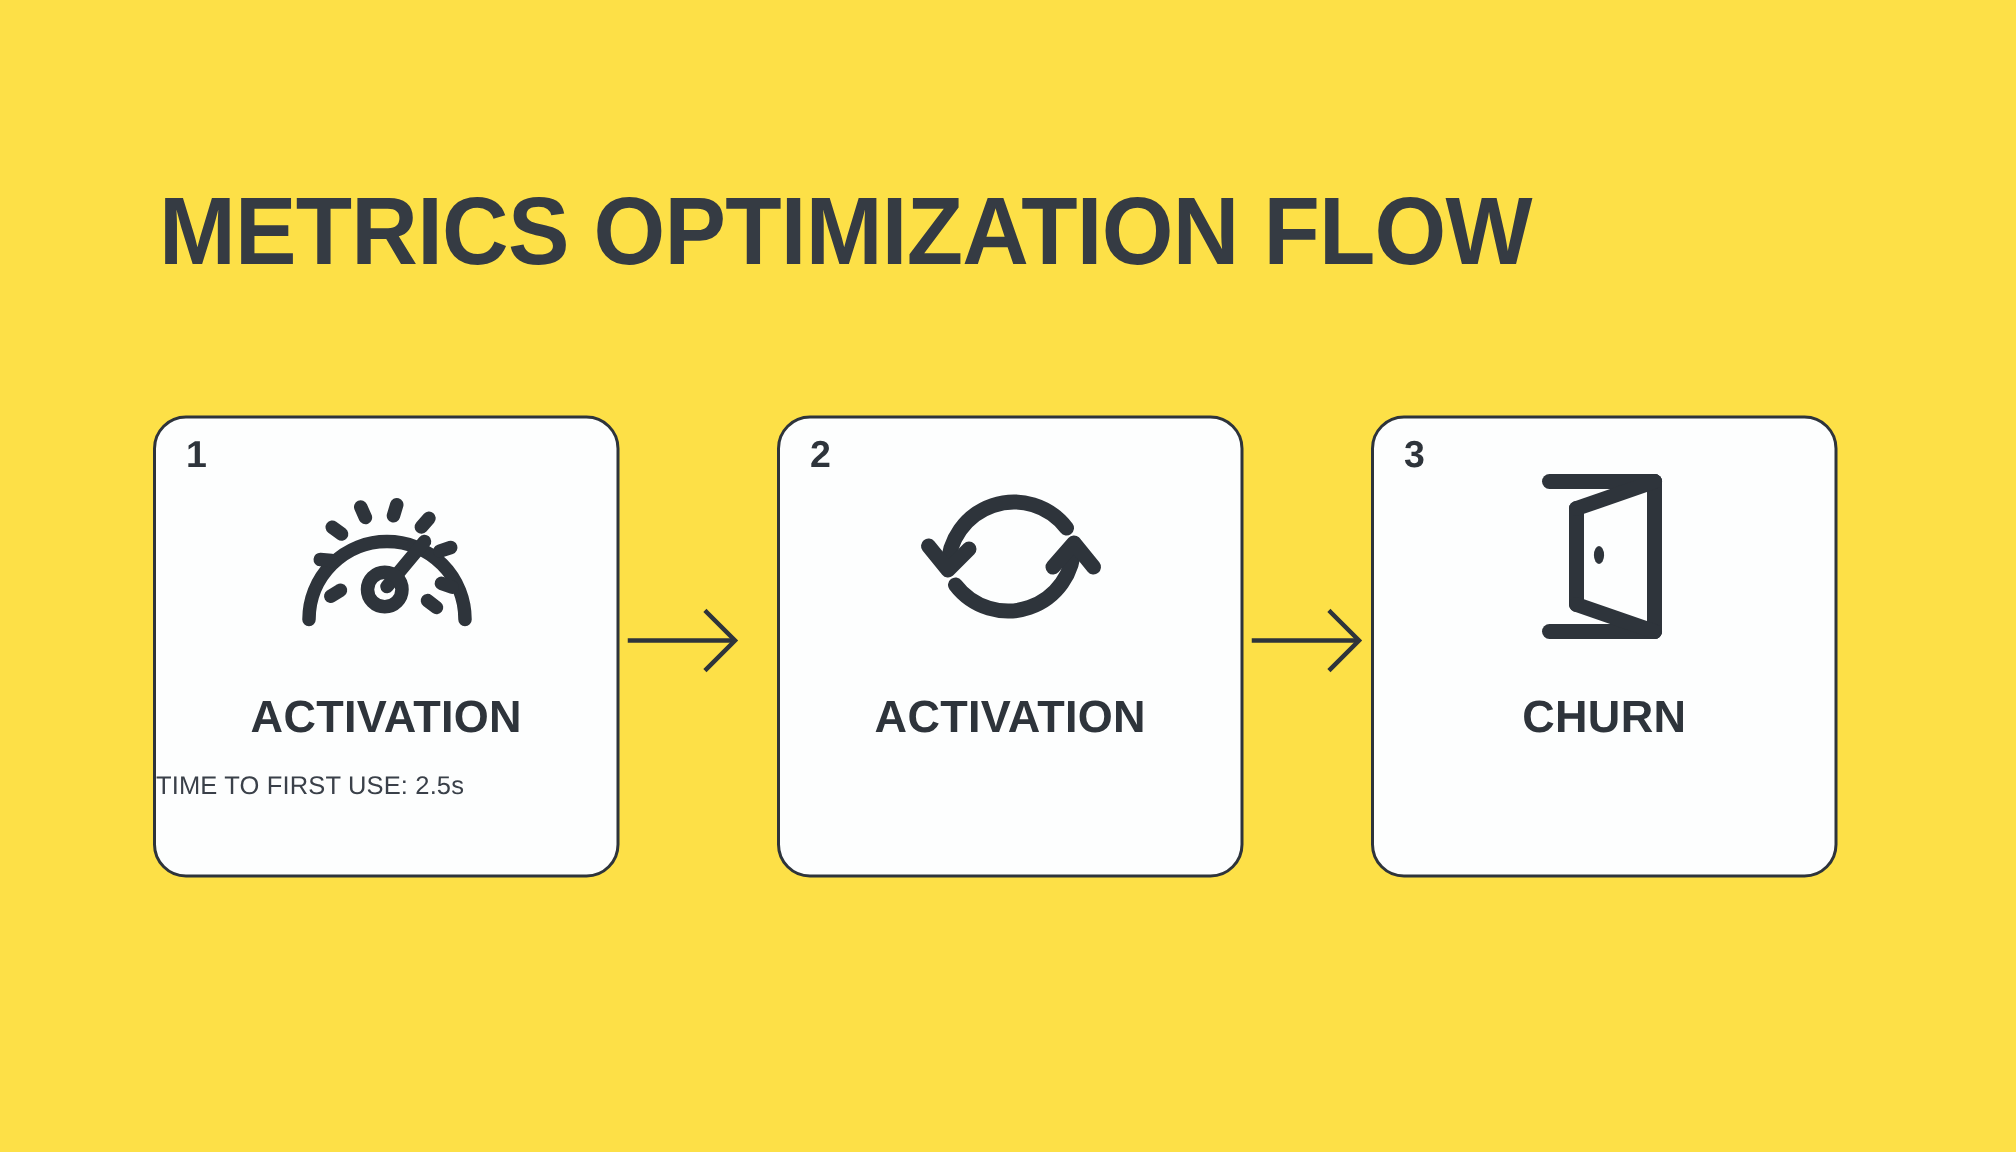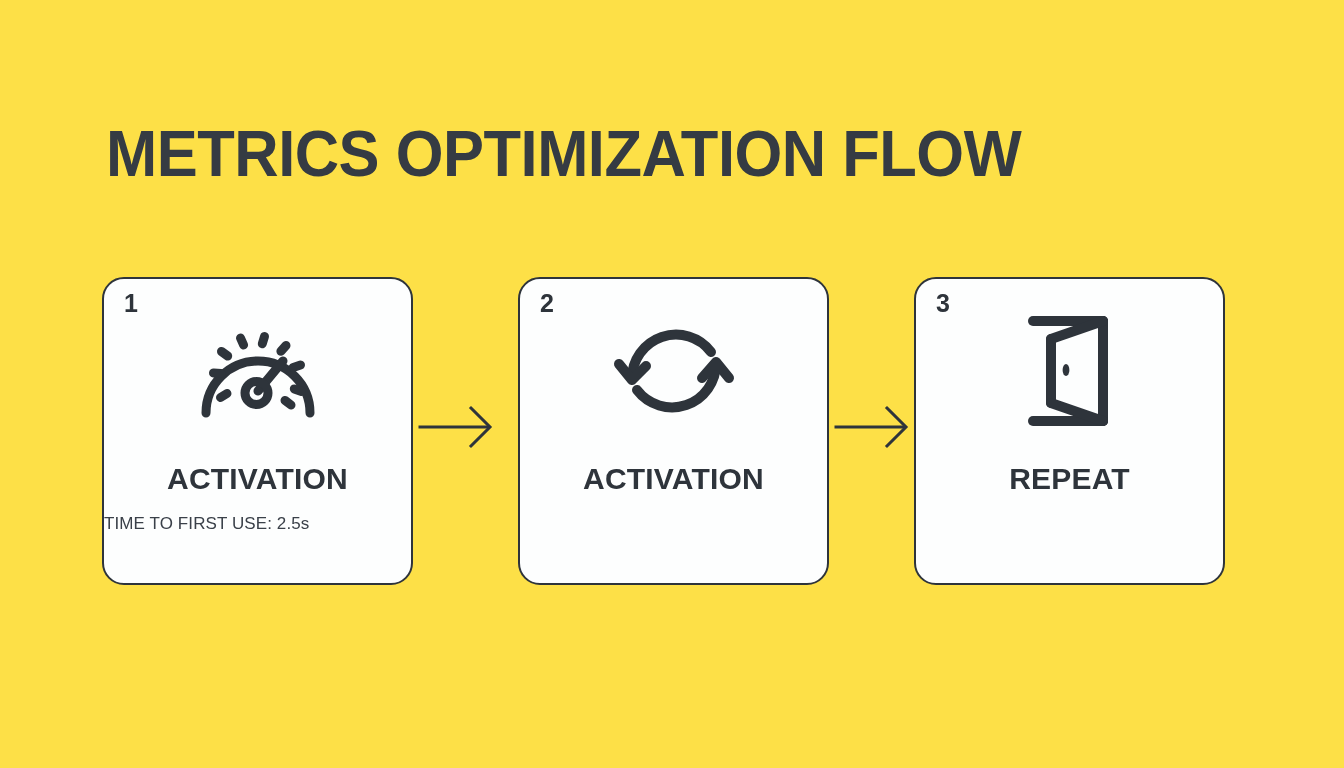--- a/index.html
+++ b/index.html
@@ -208,18 +208,18 @@
           <path d="M27 27 V91"></path>
 
           <path d="M27 27 L79 9"></path>
 
           <path d="M27 91 L79 109"></path>
 
           <ellipse cx="42" cy="58" rx="3.4" ry="6" fill="#2e343b" stroke="none"></ellipse>
         </svg>
       </div>
 
-      <div class="card-label">REPEAT</div>
+      <div class="card-label">CHURN</div>
 
     </div>
 
   </div>
 </div>
 
 </body></html>

